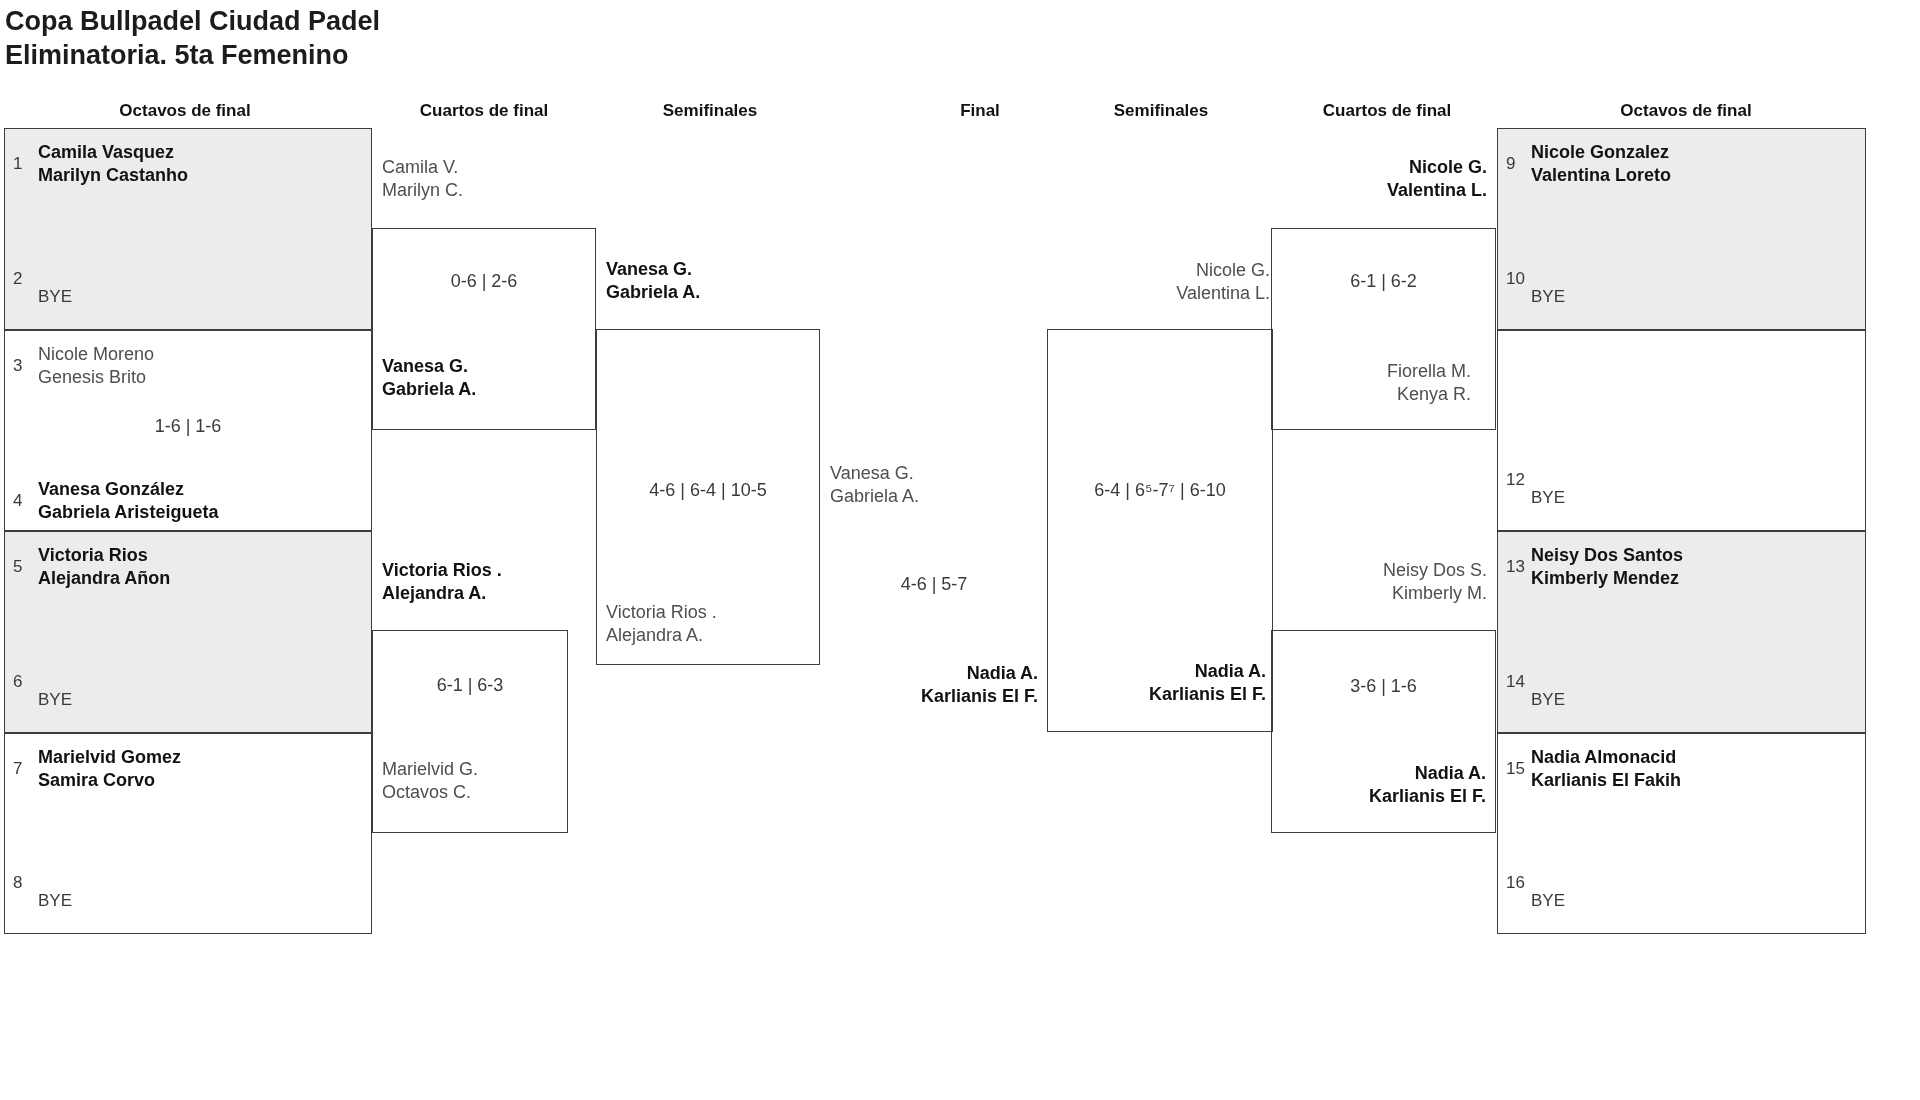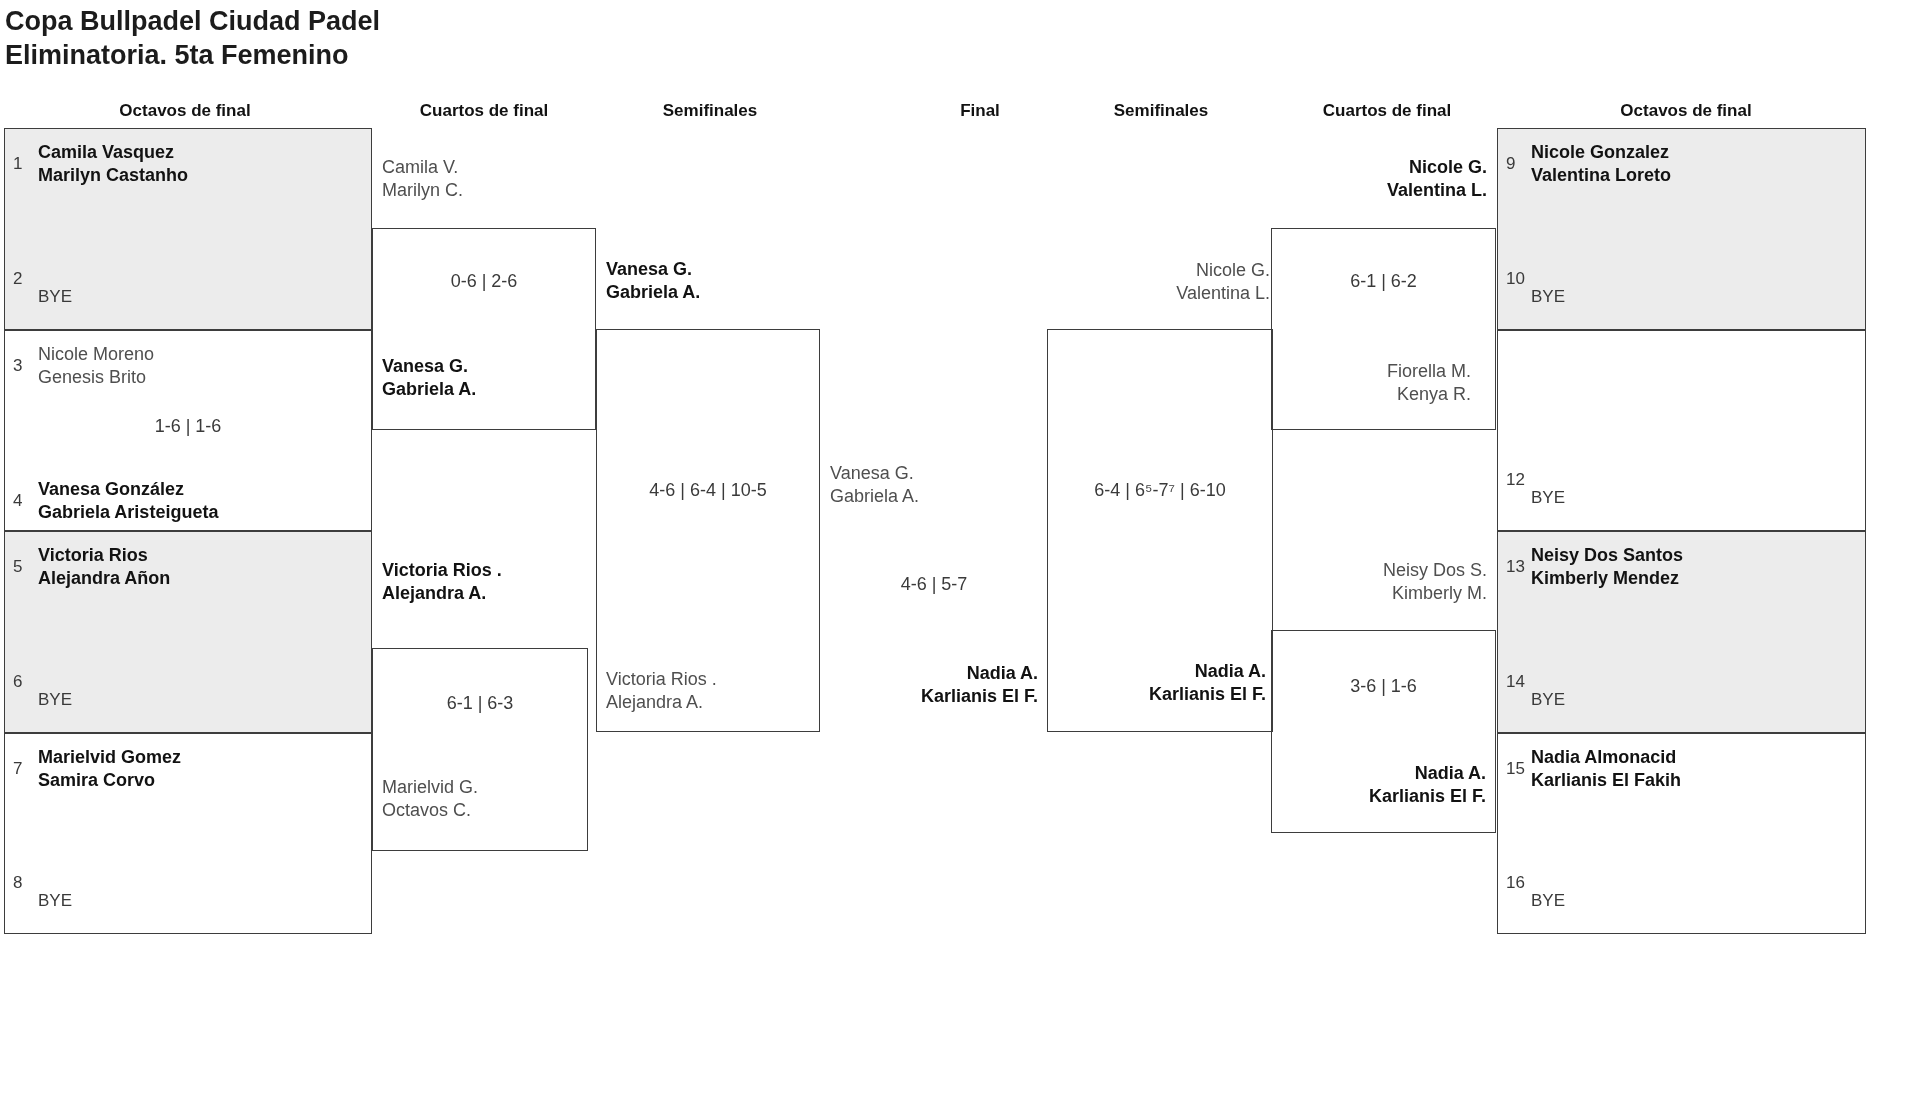--- a/index.html
+++ b/index.html
@@ -111,33 +111,33 @@
     <div class="lbl bold" style="left:9px;bottom:28px;">
       <span>Vanesa G.</span><br>
       <span>Gabriela A.</span>
     </div>
   </div>
 
   <div class="lbl bold" style="left:382px;top:559px;">
     <span>Victoria Rios .</span><br>
     <span>Alejandra A.</span>
   </div>
-  <div class="box" style="left:372px;top:648px;width:216px;height:203px;background:transparent;">
+  <div class="box" style="left:372px;top:630px;width:196px;height:203px;background:transparent;">
     <div class="mscore" style="top:44px;">6-1 | 6-3</div>
     <div class="lbl reg" style="left:9px;bottom:28px;">
       <span>Marielvid G.</span><br>
       <span>Octavos C.</span>
     </div>
   </div>
 
   <div class="lbl bold" style="left:606px;top:258px;">
     <span>Vanesa G.</span><br>
     <span>Gabriela A.</span>
   </div>
-  <div class="box" style="left:596px;top:329px;width:224px;height:403px;background:transparent;">
+  <div class="box" style="left:596px;top:329px;width:224px;height:336px;background:transparent;">
     <div class="mscore" style="top:150px;">4-6 | 6-4 | 10-5</div>
     <div class="lbl reg" style="left:9px;bottom:17px;">
       <span>Victoria Rios .</span><br>
       <span>Alejandra A.</span>
     </div>
   </div>
 
   <div class="lbl reg" style="left:830px;top:462px;">
     <span>Vanesa G.</span><br>
     <span>Gabriela A.</span>

